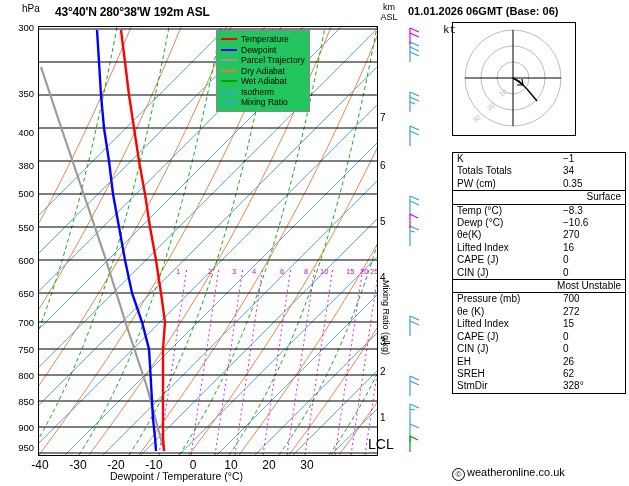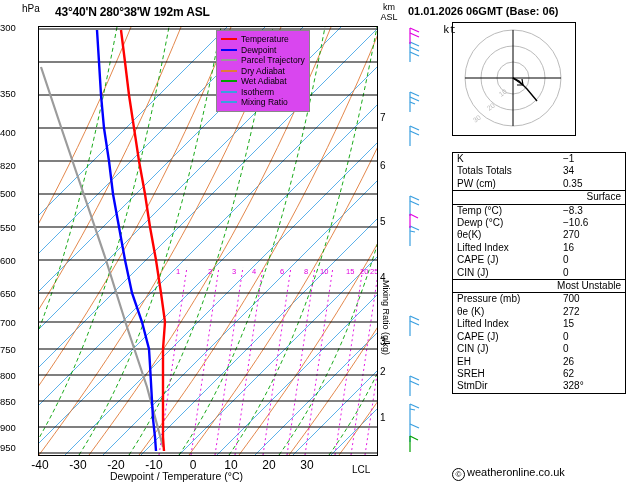--- a/index.html
+++ b/index.html
@@ -10,35 +10,35 @@
 
   
   #skewt{left:0;top:0;width:400px;height:486px;}
   #hpa{left:22px;top:3px;font-size:10px;color:#000;}
   #title{left:55px;top:5px;font-size:12px;color:#000;font-weight:bold;letter-spacing:-0.2px;}
   #kmlab{left:378px;top:2px;font-size:9px;color:#000;line-height:10px;text-align:center;width:22px;}
 
   #plotbox{left:38px;top:26px;width:340px;height:430px;border:1px solid #000;box-sizing:border-box;overflow:hidden;background:#fff;}
   #plotsvg{position:absolute;left:0;top:0;}
 
-  .ylab{position:absolute;left:0;width:34px;text-align:left;font-size:9.5px;color:#000;}
+  .ylab{position:absolute;left:0;width:34px;text-align:right;font-size:9.5px;color:#000;}
   .xlab{position:absolute;top:458px;font-size:12px;color:#000;text-align:center;width:30px;}
   #xaxis-title{left:110px;top:470px;font-size:10.5px;color:#000;}
   .kmlab2{position:absolute;left:380px;font-size:10px;color:#000;}
   #mixrlabel{position:absolute;left:381px;top:280px;font-size:9px;color:#000;
       writing-mode:vertical-rl;text-orientation:mixed;}
 
   
-  #legend{position:absolute;left:216px;top:30px;background:#d946ef;border:1px solid #888;
+  #legend{position:absolute;left:216px;top:30px;background:#22c55e;border:1px solid #888;
       padding:3px 4px;font-size:8.5px;line-height:10.5px;color:#000;}
   #legend .row{display:flex;align-items:center;white-space:nowrap;}
   #legend .sw{display:inline-block;width:16px;height:0;border-top-width:2px;border-top-style:solid;margin-right:4px;}
 
   
-  #lcl{position:absolute;left:352px;top:436px;font-size:10px;color:#000;margin-top:28px;}
+  #lcl{position:absolute;left:368px;top:436px;font-size:14px;color:#000;}
 
   
   #rightcol{left:404px;top:0;width:225px;height:486px;}
   #dateline{left:408px;top:5px;font-size:11px;color:#000;font-weight:bold;}
 
   #hodobox{left:452px;top:22px;width:122px;height:112px;border:1px solid #000;background:#fff;}
   #ktlab{left:443px;top:24px;font-size:11px;color:#000;font-family:Liberation Mono, monospace;}
 
   .tblbox{position:absolute;left:452px;width:172px;border:1px solid #000;background:#fff;font-size:10px;color:#000;}
   .tbl{width:100%;border-collapse:collapse;}
@@ -165,21 +165,21 @@
           <polyline fill="none" stroke="#0000ff" stroke-width="2.4" points="117,424 116,410 114,392 113,374 112,356 111,338 110,322 103,295 93,266 86,233 80,200 74,167 70,134 65,101 62,68 60,35 58,3"></polyline>
 
           <polyline fill="none" stroke="#ff0000" stroke-width="2.4" points="125,424 124,410 124,392 124,374 124,348 124,322 126,295 122,266 117,233 111,200 106,167 100,134 95,101 90,68 86,35 82,3"></polyline>
         </g>
       </svg>
     </div>
 
     <div class="ylab" style="top:22px">300</div>
     <div class="ylab" style="top:88px">350</div>
     <div class="ylab" style="top:127px">400</div>
-    <div class="ylab" style="top:160px">820</div>
+    <div class="ylab" style="top:160px">380</div>
     <div class="ylab" style="top:188px">500</div>
     <div class="ylab" style="top:222px">550</div>
     <div class="ylab" style="top:255px">600</div>
     <div class="ylab" style="top:288px">650</div>
     <div class="ylab" style="top:317px">700</div>
     <div class="ylab" style="top:344px">750</div>
     <div class="ylab" style="top:370px">800</div>
     <div class="ylab" style="top:396px">850</div>
     <div class="ylab" style="top:422px">900</div>
     <div class="ylab" style="top:442px">950</div>

